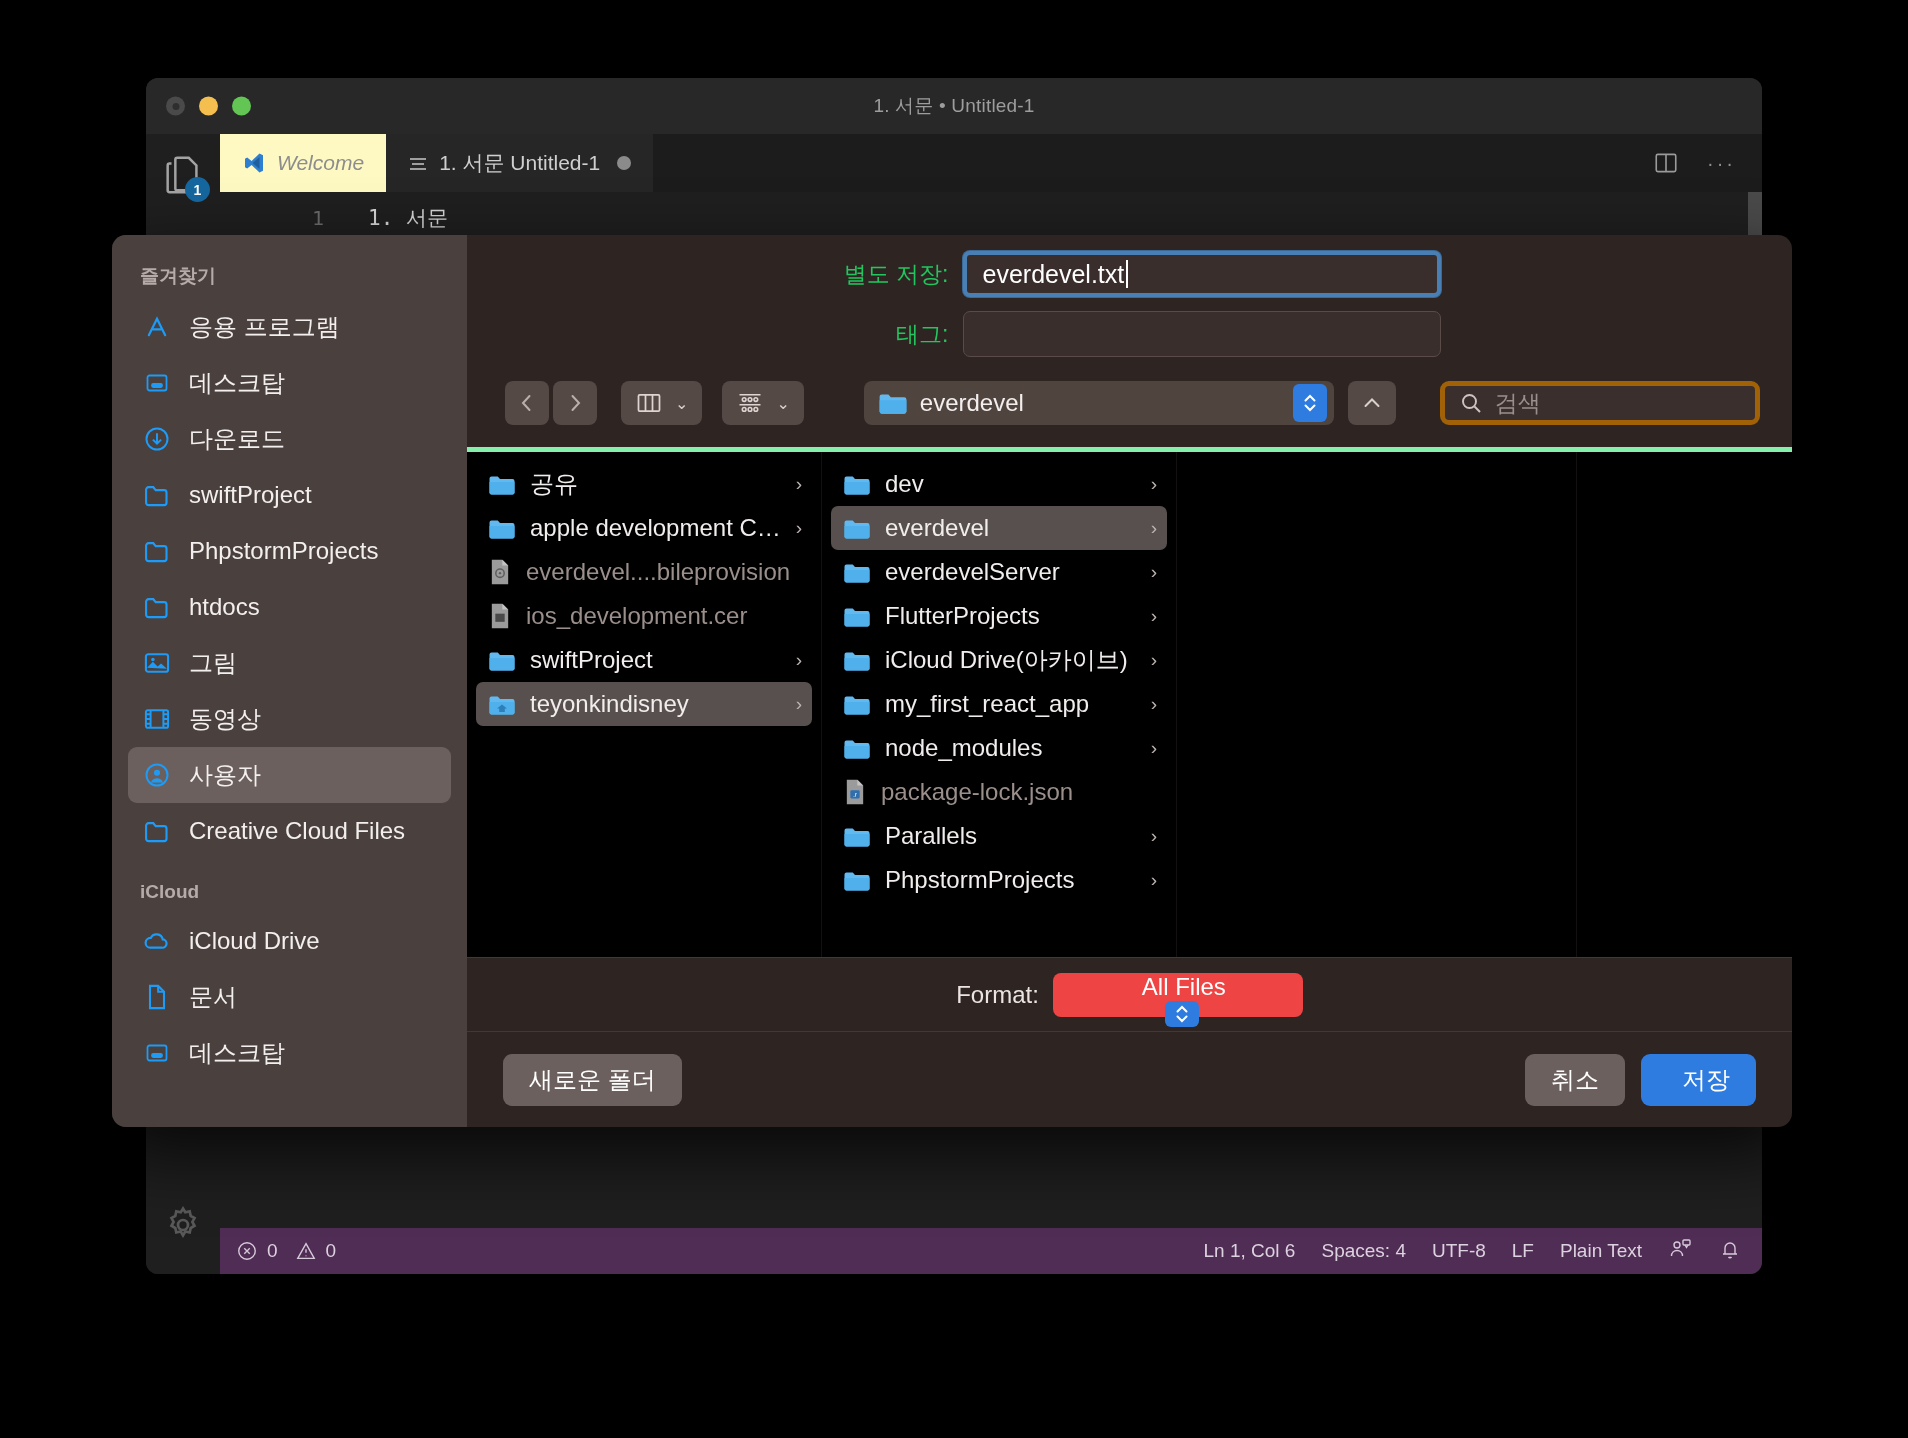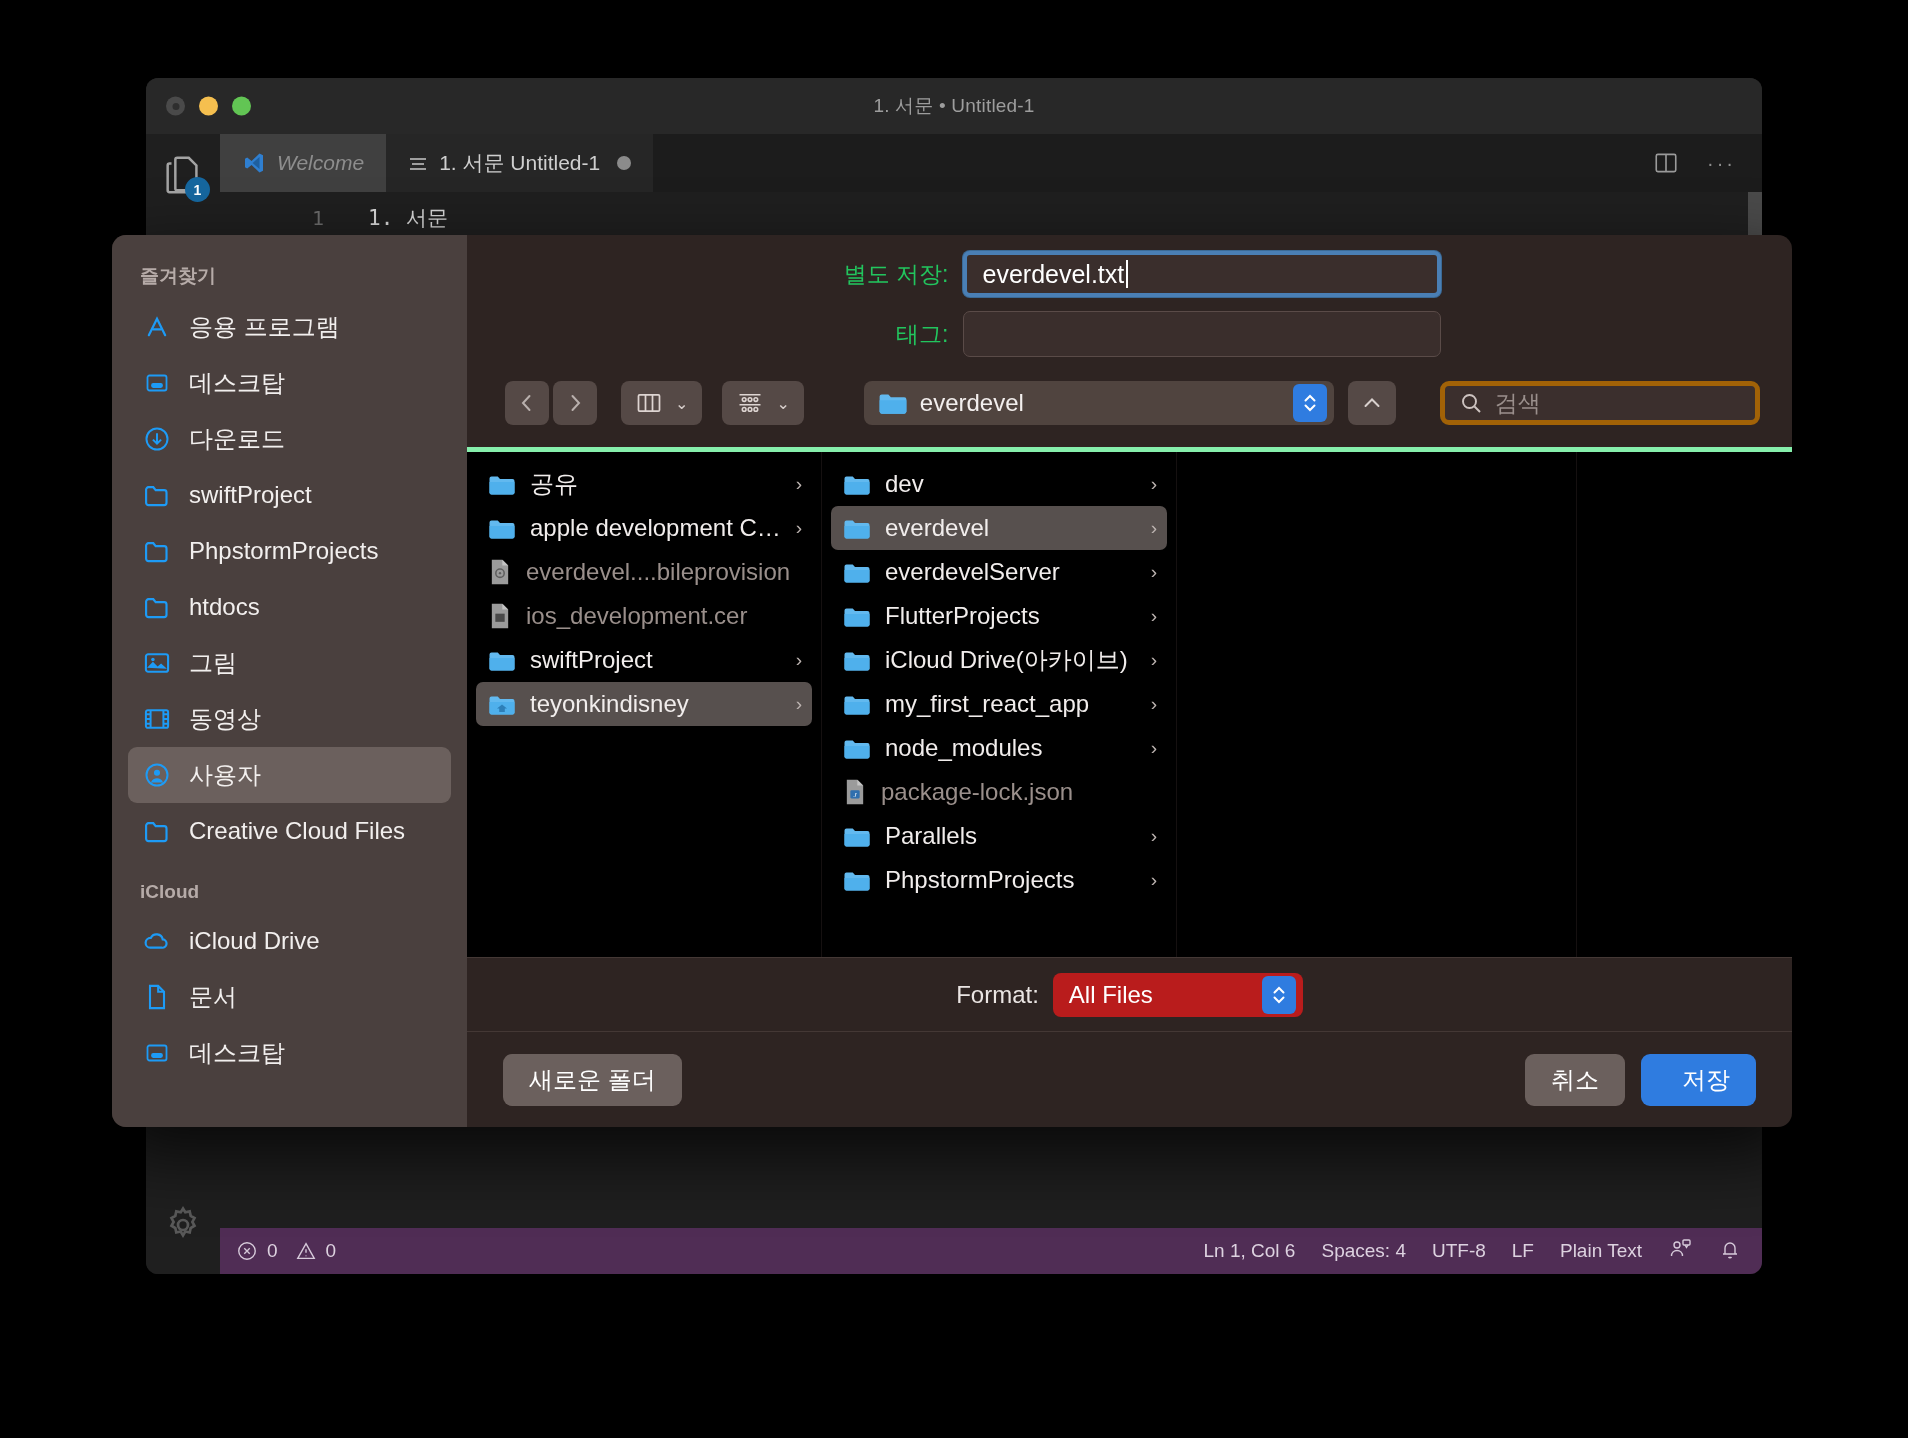--- a/index.html
+++ b/index.html
@@ -58,21 +58,21 @@
     background: #16679f; color: #fff; font-size: 14px;
     display:flex;align-items:center;justify-content:center;
     font-weight: 600;
   }
 
   .editor-area { flex: 1; display: flex; flex-direction: column; min-width: 0; }
   .tabsrow { height: 58px; background: #1c1c1c; display: flex; align-items: stretch; position: relative; }
   .tab {
     display: flex; align-items: center; gap: 11px;
     padding: 0 22px; font-size: 21px; color: #8d8d8d;
-    background: #404040; font-style: italic;
+    background: #fef9c3; font-style: italic;
   }
   .tab.active {
     background: #262626; color: #cfcfcf; font-style: normal;
   }
   .tab .vsc-logo { width: 24px; height: 24px; }
   .tab .lines-icon { width: 20px; height: 18px; }
   .tab .dirty { width: 14px; height: 14px; border-radius: 50%; background: #8b8b8b; margin-left: 6px;}
   .tab-fill { flex: 1; background: #1c1c1c; display:flex; align-items:center; justify-content:flex-end; gap:28px; padding-right:26px;}
   .tab-act { color: #9a9a9a; display:flex; align-items:center;}
   .ellipsis { letter-spacing: 3px; font-size: 20px; color:#8e8e8e;}
@@ -209,23 +209,23 @@
   .frow .arrow { color: #bdb4b1; font-size: 19px; }
   .folder-ico { width: 28px; height: 23px; flex: none; }
   .doc-ico { width: 24px; height: 28px; flex: none; }
 
   .format-row {
     height: 74px; display: flex; align-items: center; justify-content: center;
     gap: 14px; border-top: 1px solid #443835;
   }
   .format-label { font-size: 24px; color: #eae5e3; }
   .format-pop {
-    width: 250px; height: 44px; border-radius: 8px; background: #b91c1c;
+    width: 250px; height: 44px; border-radius: 8px; background: #ef4444;
     display: flex; align-items: center; padding: 0 4px 0 16px;
-    font-size: 24px; color: #fff;
+    font-size: 24px; color: #fff; flex-direction: column;
   }
   .format-pop .fname { flex:1; }
 
   .actions {
     height: 96px; display: flex; align-items: center;
     padding: 0 36px; border-top: 1px solid #443835;
   }
   .btn {
     height: 52px; border-radius: 9px; display:flex; align-items:center; justify-content:center;
     font-size: 24px; padding: 0 26px; color: #fff;

